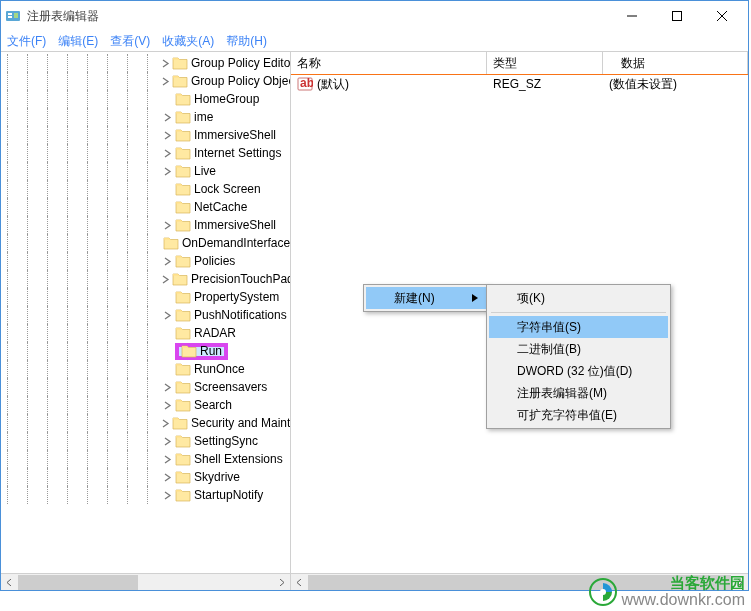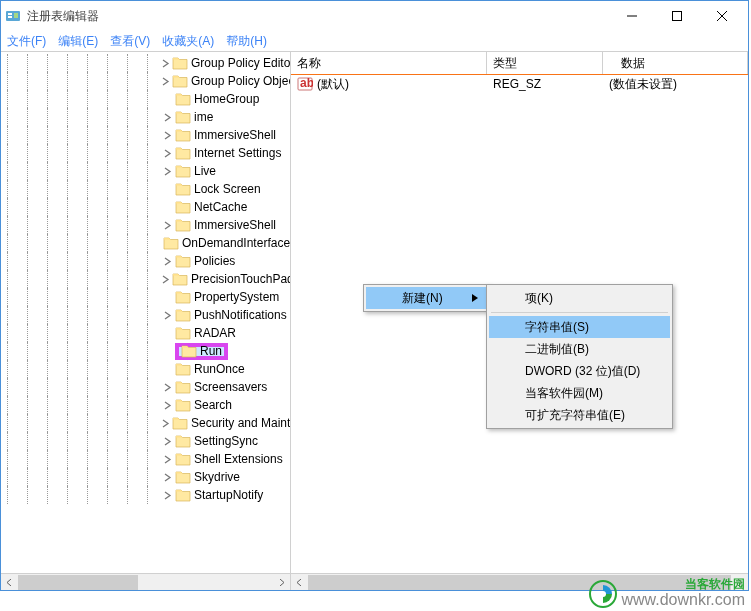--- a/index.html
+++ b/index.html
@@ -36,29 +36,29 @@
     .col-type { width: 116px; }
     .col-data { flex: 1; margin-left: 12px; }
     .list-body { flex: 1; position: relative; }
     .list-row { height: 18px; display: flex; align-items: center; }
     .cell { padding: 0 6px; display: flex; align-items: flex-start; gap: 4px; }
     .cell-name { width: 196px; }
     .cell-type { width: 116px; }
     .cell-data { flex: 1; }
     .val-icon { width: 16px; height: 16px; }
     .context-menu { position: absolute; background: #f0f0f0; border: 1px solid #a0a0a0; box-shadow: 2px 2px 4px rgba(0,0,0,0.25); padding: 2px; z-index: 10; }
-    .cm-item { height: 22px; display: flex; align-items: center; padding: 0 30px 0 36px; position: relative; cursor: default; white-space: nowrap; }
+    .cm-item { height: 22px; display: flex; align-items: center; padding: 0 30px 0 28px; position: relative; cursor: default; white-space: nowrap; }
     .cm-item.highlight { background: #91c9f7; }
     .cm-arrow { position: absolute; right: 8px; }
     .cm-sep { height: 1px; background: #d0d0d0; margin: 3px 2px; }
     .submenu { position: absolute; left: 100%; top: -3px; background: #f0f0f0; border: 1px solid #a0a0a0; box-shadow: 2px 2px 4px rgba(0,0,0,0.25); padding: 2px; min-width: 185px; }
     .statusbar { height: 20px; border-top: 1px solid #d0d0d0; display: flex; align-items: center; padding: 0 4px; color: #000; }
     .watermark { position: absolute; right: 6px; bottom: 2px; display: flex; align-items: center; gap: 4px; z-index: 20; }
     .watermark-text { display: flex; flex-direction: column; align-items: flex-end; line-height: 1.1; }
-    .wm-cn { color: #2aa838; font-weight: bold; font-size: 12px; }
+    .wm-cn { color: #2aa838; font-weight: bold; font-size: 15px; }
     .wm-url { color: #888; font-size: 16px; }
   </style>
 </head>
 <body>
 
 <div class="window">
   <div class="titlebar">
     <span class="titlebar-icon">
       <svg viewBox="0 0 16 16">
           <rect x="1" y="3" width="14" height="10" fill="#5aa7d6" rx="1"></rect>
@@ -713,21 +713,21 @@
             <span>新建(N)</span>
             <span class="cm-arrow"><svg width="6" height="8" viewBox="0 0 6 8">
                   <path d="M0 0 L6 4 L0 8 Z" fill="#000"></path>
                 </svg></span>
             <div class="submenu" id="submenu">
                 <div class="cm-item">项(K)</div>
                 <div class="cm-sep"></div>
                 <div class="cm-item highlight">字符串值(S)</div>
                 <div class="cm-item">二进制值(B)</div>
                 <div class="cm-item">DWORD (32 位)值(D)</div>
-                <div class="cm-item">当客软件园(M)</div>
+                <div class="cm-item">注册表编辑器(M)</div>
                 <div class="cm-item">可扩充字符串值(E)</div>
               </div>
           </div>
         </div>
       </div>
       <div class="h-scroll">
         <div class="h-scroll-btn">
             <svg width="7" height="7" viewBox="0 0 7 7">
               <path d="M5 0 L1 3.5 L5 7" fill="none" stroke="#606060" stroke-width="1"></path>
             </svg>

